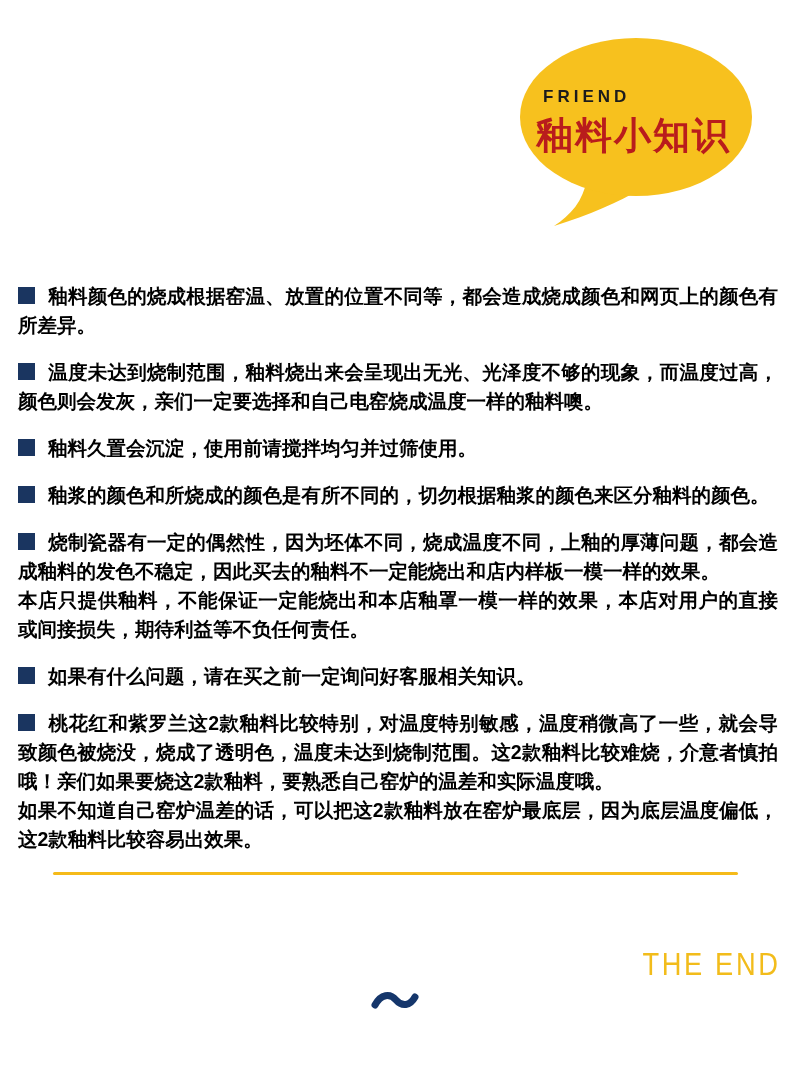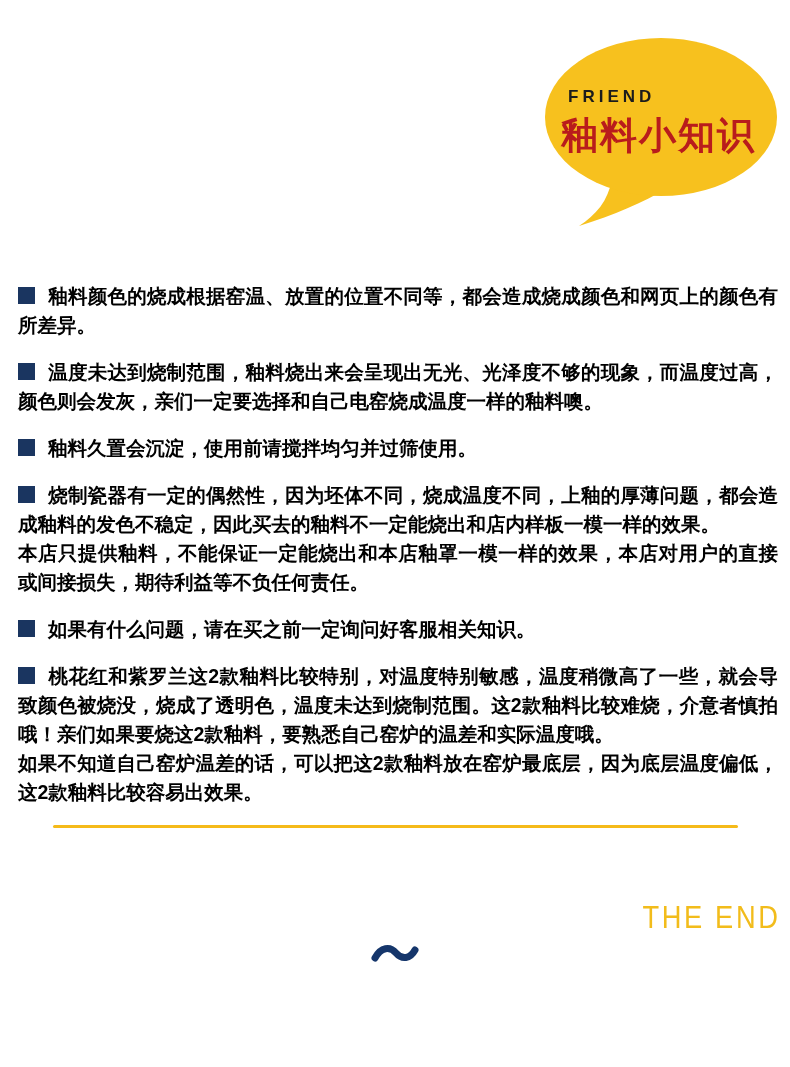--- a/index.html
+++ b/index.html
@@ -1,20 +1,20 @@
 <!DOCTYPE html>
 <html><head>
 <meta charset="utf-8">
 <style>
   * { margin: 0; padding: 0; box-sizing: border-box; }
   html, body { width: 790px; height: 1067px; background: #ffffff; overflow: hidden; }
   body { font-family: "Liberation Sans", "DejaVu Sans", sans-serif; position: relative; }
 
   
-  .bubble { position: absolute; left: 530px; top: 15px; width: 260px; height: 220px; }
+  .bubble { position: absolute; left: 505px; top: 15px; width: 260px; height: 220px; }
   .bubble svg { position: absolute; left: 0; top: 0; }
   .bubble-eyebrow {
     position: absolute; left: 38px; top: 72px;
     font-size: 17px; font-weight: 600; letter-spacing: 4px;
     color: #1c1c1c;
   }
   .bubble-title {
     position: absolute; left: 31px; top: 96px;
     font-size: 37px; font-weight: 700; letter-spacing: 2px;
     color: #b91c1c; white-space: nowrap;
@@ -54,20 +54,21 @@
       <ellipse cx="131" cy="102" rx="116" ry="79" fill="#f7c11e"></ellipse>
     </svg>
     <div class="bubble-eyebrow">FRIEND</div>
     <div class="bubble-title">釉料小知识</div>
   </div>
 
   <div class="content">
     <p class="notice"><span class="sq"></span><span>釉料颜色的烧成根据窑温、放置的位置不同等，都会造成烧成颜色和网页上的颜色有所差异。</span></p>
     <p class="notice"><span class="sq"></span><span>温度未达到烧制范围，釉料烧出来会呈现出无光、光泽度不够的现象，而温度过高，颜色则会发灰，亲们一定要选择和自己电窑烧成温度一样的釉料噢。</span></p>
     <p class="notice"><span class="sq"></span><span>釉料久置会沉淀，使用前请搅拌均匀并过筛使用。</span></p>
+    <p class="notice"><span class="sq"></span><span>釉浆的颜色和所烧成的颜色是有所不同的，切勿根据釉浆的颜色来区分釉料的颜色。</span></p>
     <p class="notice"><span class="sq"></span><span>烧制瓷器有一定的偶然性，因为坯体不同，烧成温度不同，上釉的厚薄问题，都会造成釉料的发色不稳定，因此买去的釉料不一定能烧出和店内样板一模一样的效果。
 本店只提供釉料，不能保证一定能烧出和本店釉罩一模一样的效果，本店对用户的直接或间接损失，期待利益等不负任何责任。</span></p>
     <p class="notice"><span class="sq"></span><span>如果有什么问题，请在买之前一定询问好客服相关知识。</span></p>
     <p class="notice"><span class="sq"></span><span>桃花红和紫罗兰这2款釉料比较特别，对温度特别敏感，温度稍微高了一些，就会导致颜色被烧没，烧成了透明色，温度未达到烧制范围。这2款釉料比较难烧，介意者慎拍哦！亲们如果要烧这2款釉料，要熟悉自己窑炉的温差和实际温度哦。
 如果不知道自己窑炉温差的话，可以把这2款釉料放在窑炉最底层，因为底层温度偏低，这2款釉料比较容易出效果。</span></p>
   </div>
 
   <div class="divider"></div>
 
   <div class="end-wrap">

